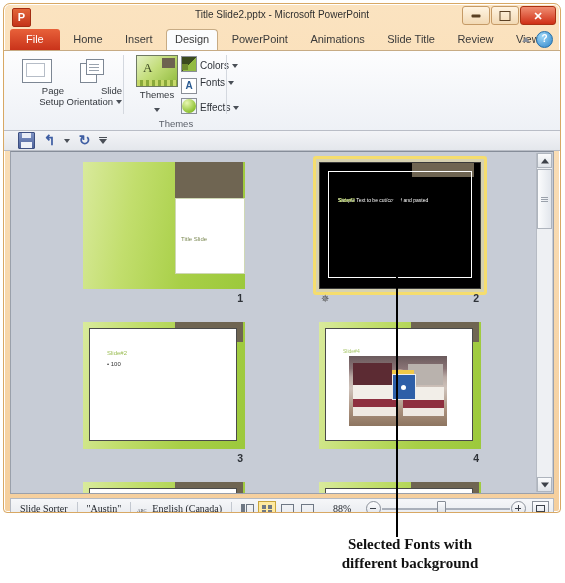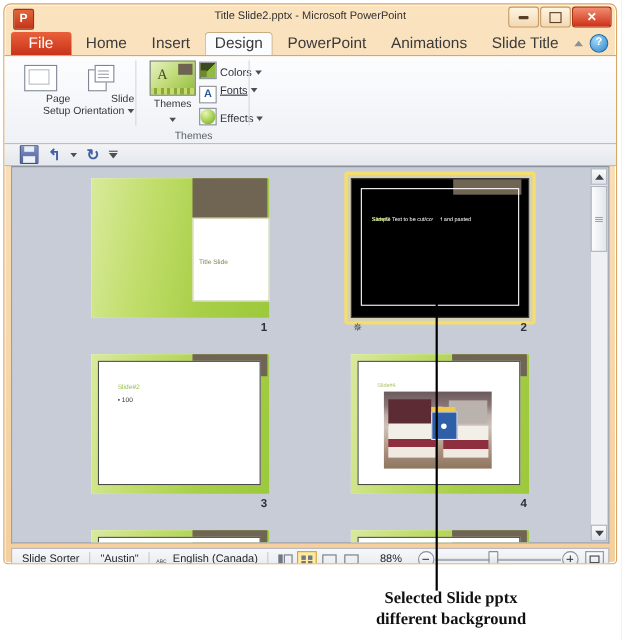--- a/index.html
+++ b/index.html
@@ -18,21 +18,21 @@
   .wb{width:26px;height:17px;border:1px solid #c59a66;border-radius:3px;
       background:linear-gradient(180deg,#fff4e2,#f2d9b4);position:relative;}
   .wb.close{width:34px;background:linear-gradient(180deg,#f08e72,#cf2f16);border-color:#a93013;}
   .wb i{position:absolute;left:50%;top:50%;transform:translate(-50%,-50%);font-style:normal;
         font-size:9px;color:#5a4023;}
   .wb.close i{color:#fff;font-size:11px;font-weight:bold;}
   .wb .minb{width:9px;height:3px;background:#5a4023;border-radius:1px;display:block;}
   .wb .resb{width:9px;height:8px;border:1.5px solid #5a4023;display:block;}
   
   .tabs{position:relative;height:21px;padding-left:6px;}
-  .tab{display:inline-block;height:21px;line-height:20px;padding:0 9px;font-size:14px;color:#3a3a3a;
+  .tab{display:inline-block;height:21px;line-height:20px;padding:0 9px;font-size:11px;color:#3a3a3a;
        vertical-align:top;text-align:center;}
   .tab.file{background:linear-gradient(180deg,#e8613a,#c9331a);color:#fff;border-radius:3px 3px 0 0;
             padding:0 16px;font-weight:normal;}
   .tab.active{background:#fbfcfd;border:1px solid #c7ab84;border-bottom:none;border-radius:4px 4px 0 0;
               line-height:19px;padding:0 8px;}
   .helpgrp{position:absolute;right:7px;top:2px;display:flex;align-items:center;gap:6px;}
   .caretup{width:0;height:0;border-left:4px solid transparent;border-right:4px solid transparent;
            border-bottom:5px solid #8a8f99;}
   .helpq{width:15px;height:15px;border-radius:50%;background:radial-gradient(circle at 35% 30%,#9fd8f8,#2f85c9);
          border:1px solid #246ea8;color:#fff;font-size:10px;font-weight:bold;text-align:center;line-height:14px;}
@@ -132,21 +132,21 @@
   .vsb .arw i{position:absolute;left:50%;top:50%;transform:translate(-50%,-50%);width:0;height:0;
               border-left:4px solid transparent;border-right:4px solid transparent;}
   .vsb .up i{border-bottom:5px solid #3c4149;} .vsb .dn i{border-top:5px solid #3c4149;}
   .vsb .thumbv{position:absolute;left:0;right:0;top:16px;height:60px;
                background:linear-gradient(90deg,#fbfcfd,#e2e6ec);border:1px solid #aeb4bd;box-sizing:border-box;}
   .vsb .thumbv:after{content:"";position:absolute;left:3px;right:3px;top:50%;height:5px;margin-top:-2px;
                      background:repeating-linear-gradient(180deg,#9aa1ab 0 1px,transparent 1px 2px);}
   
   .status{height:19px;margin:4px 6px 0;background:linear-gradient(180deg,#f6f7f9,#e6e9ee);
           border:1px solid #b4b9c2;display:flex;align-items:center;font-size:10px;color:#23272d;}
-  .st{padding:0 9px;white-space:nowrap;}
+  .st{padding:0 9px;white-space:nowrap;font-family:Liberation Serif, serif;}
   .stsep{width:1px;height:13px;background:#c3c8d0;}
   .spell{width:15px;height:13px;position:relative;}
   .spell:before{content:"ABC";position:absolute;left:0;top:-1px;font-size:4.5px;color:#3a3f46;}
   .spell:after{content:"✔";position:absolute;left:3px;top:2px;font-size:10px;color:#2a62b0;}
   .viewbtns{display:flex;gap:2px;margin-left:6px;}
   .vb{width:16px;height:14px;border:1px solid transparent;position:relative;}
   .vb.on{border-color:#c9a53c;background:#ffeaa0;}
   .vb .g1{position:absolute;left:2px;top:2px;width:4px;height:9px;background:#6f7884;}
   .vb .g2{position:absolute;left:7px;top:2px;width:6px;height:9px;border:1px solid #6f7884;}
   .vb .q{position:absolute;width:4px;height:4px;background:#6f7884;}
@@ -238,21 +238,21 @@
           <span class="blk"></span>
             <span class="aa">A</span>
             <span class="strip"></span>
         </div>
         <div class="lbl" style="font-size:9.5px;color:#33373d;">Themes</div>
         <div style="text-align:center;"><span class="dncaret" style="margin:0;"></span></div>
       </div>
       <div class="smallbtn" style="left:56px;top:5px;">
         <span class="si si-colors"></span><span>Colors</span><span class="dncaret"></span>
       </div>
-      <div class="smallbtn" style="left:56px;top:26px;text-decoration:underline;">
+      <div class="smallbtn" style="left:56px;top:26px;">
         <span class="si si-fonts">A</span><span>Fonts</span><span class="dncaret"></span>
       </div>
       <div class="smallbtn" style="left:56px;top:47px;">
         <span class="si si-effects"><span class="ball"></span></span><span>Effects</span><span class="dncaret"></span>
       </div>
       <div class="gname">Themes</div>
       <div class="gsep" style="right:0;"></div>
     </div>
 
   </div>
@@ -382,15 +382,15 @@
       <span class="zhandle"></span>
       <span class="zplus" style="position:absolute;right:0;"></span>
     </span>
     <span class="fitbtn"></span>
   </div>
 </div>
 
 <div class="arrowhead"></div>
 <div class="arrow"></div>
 <div class="caption">
-  <div>Selected Slide pptx</div>
+  <div>Selected Fonts with</div>
   <div>different background</div>
 </div>
 
 </body></html>

